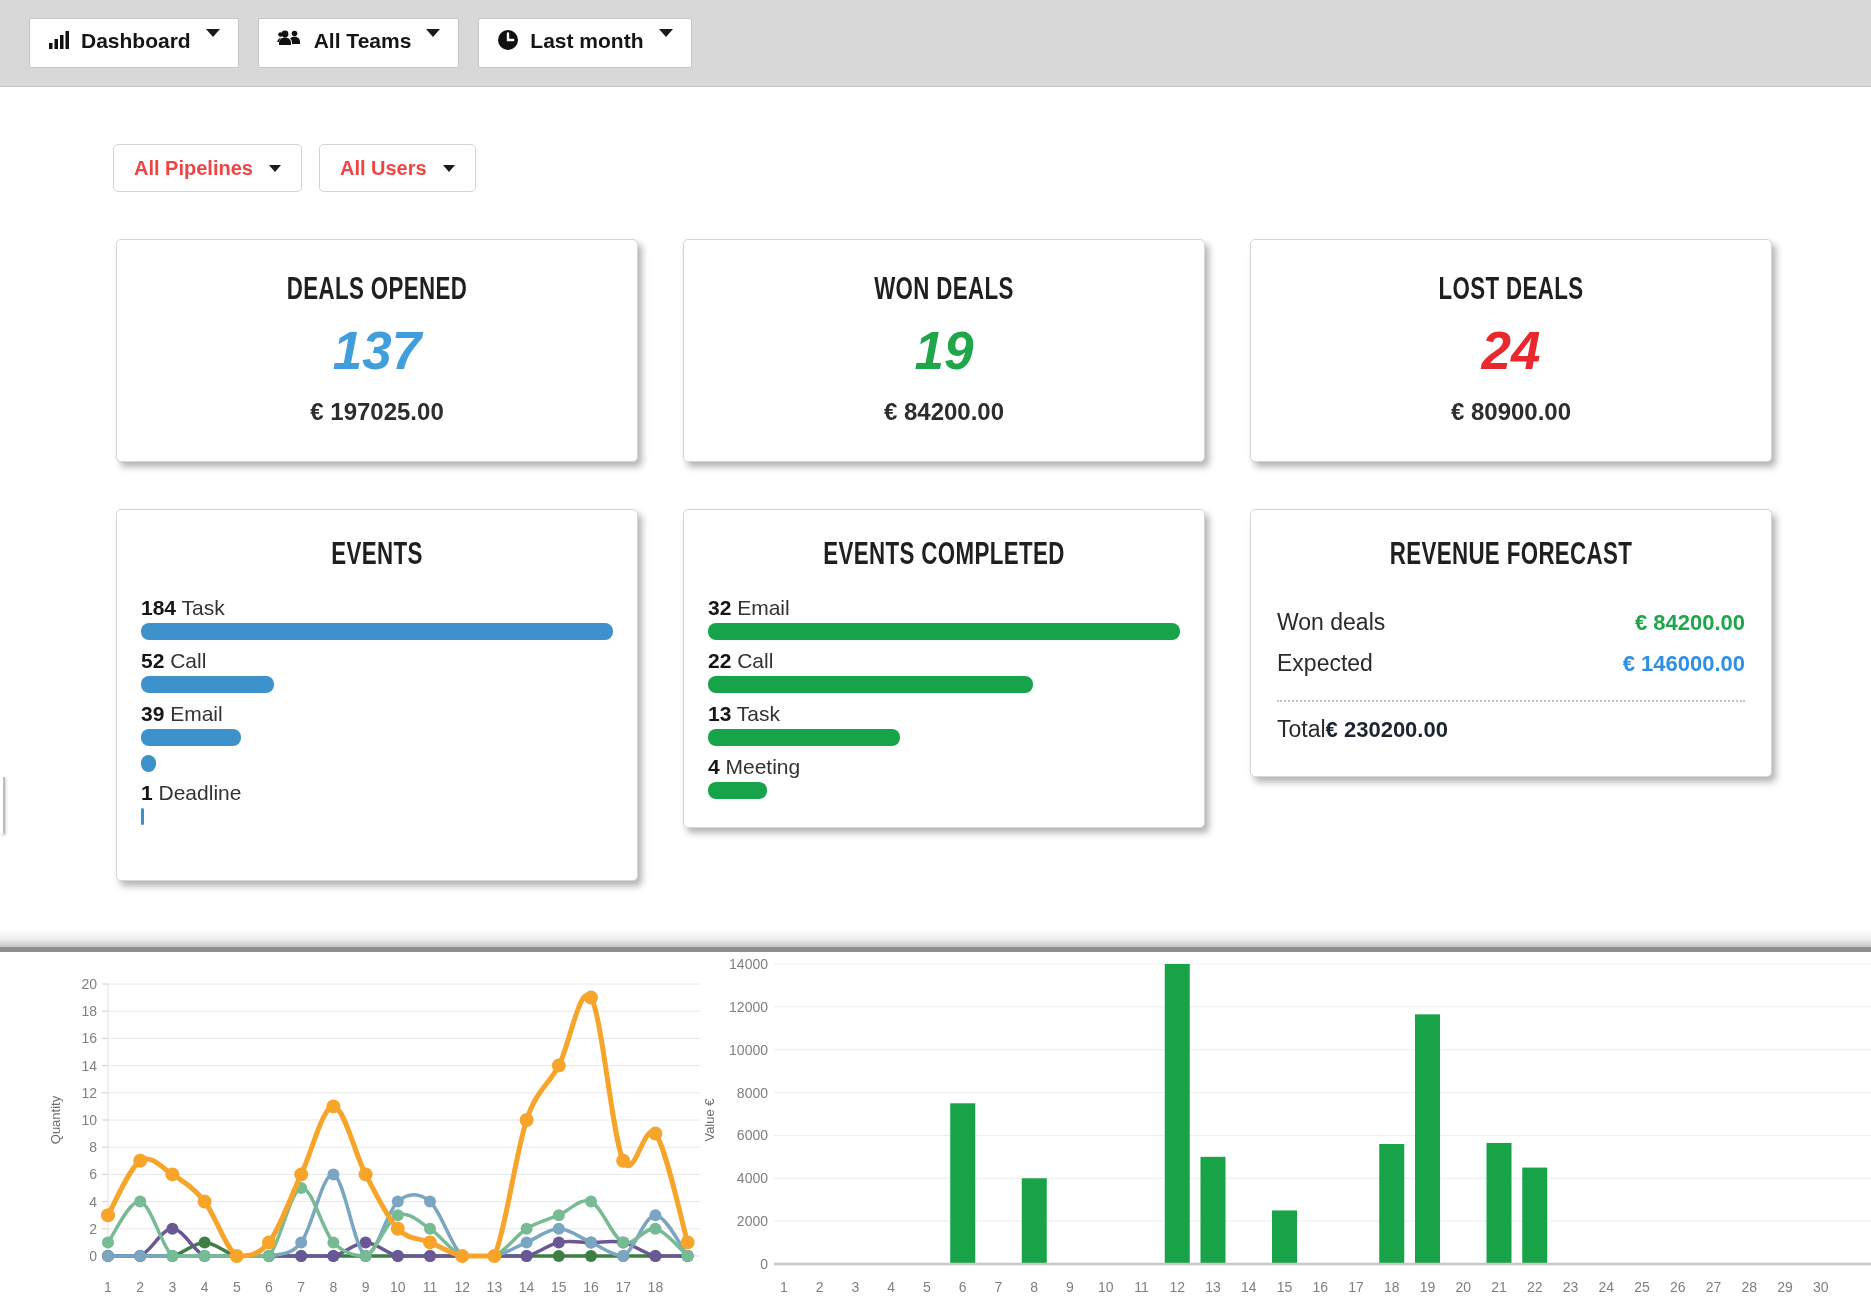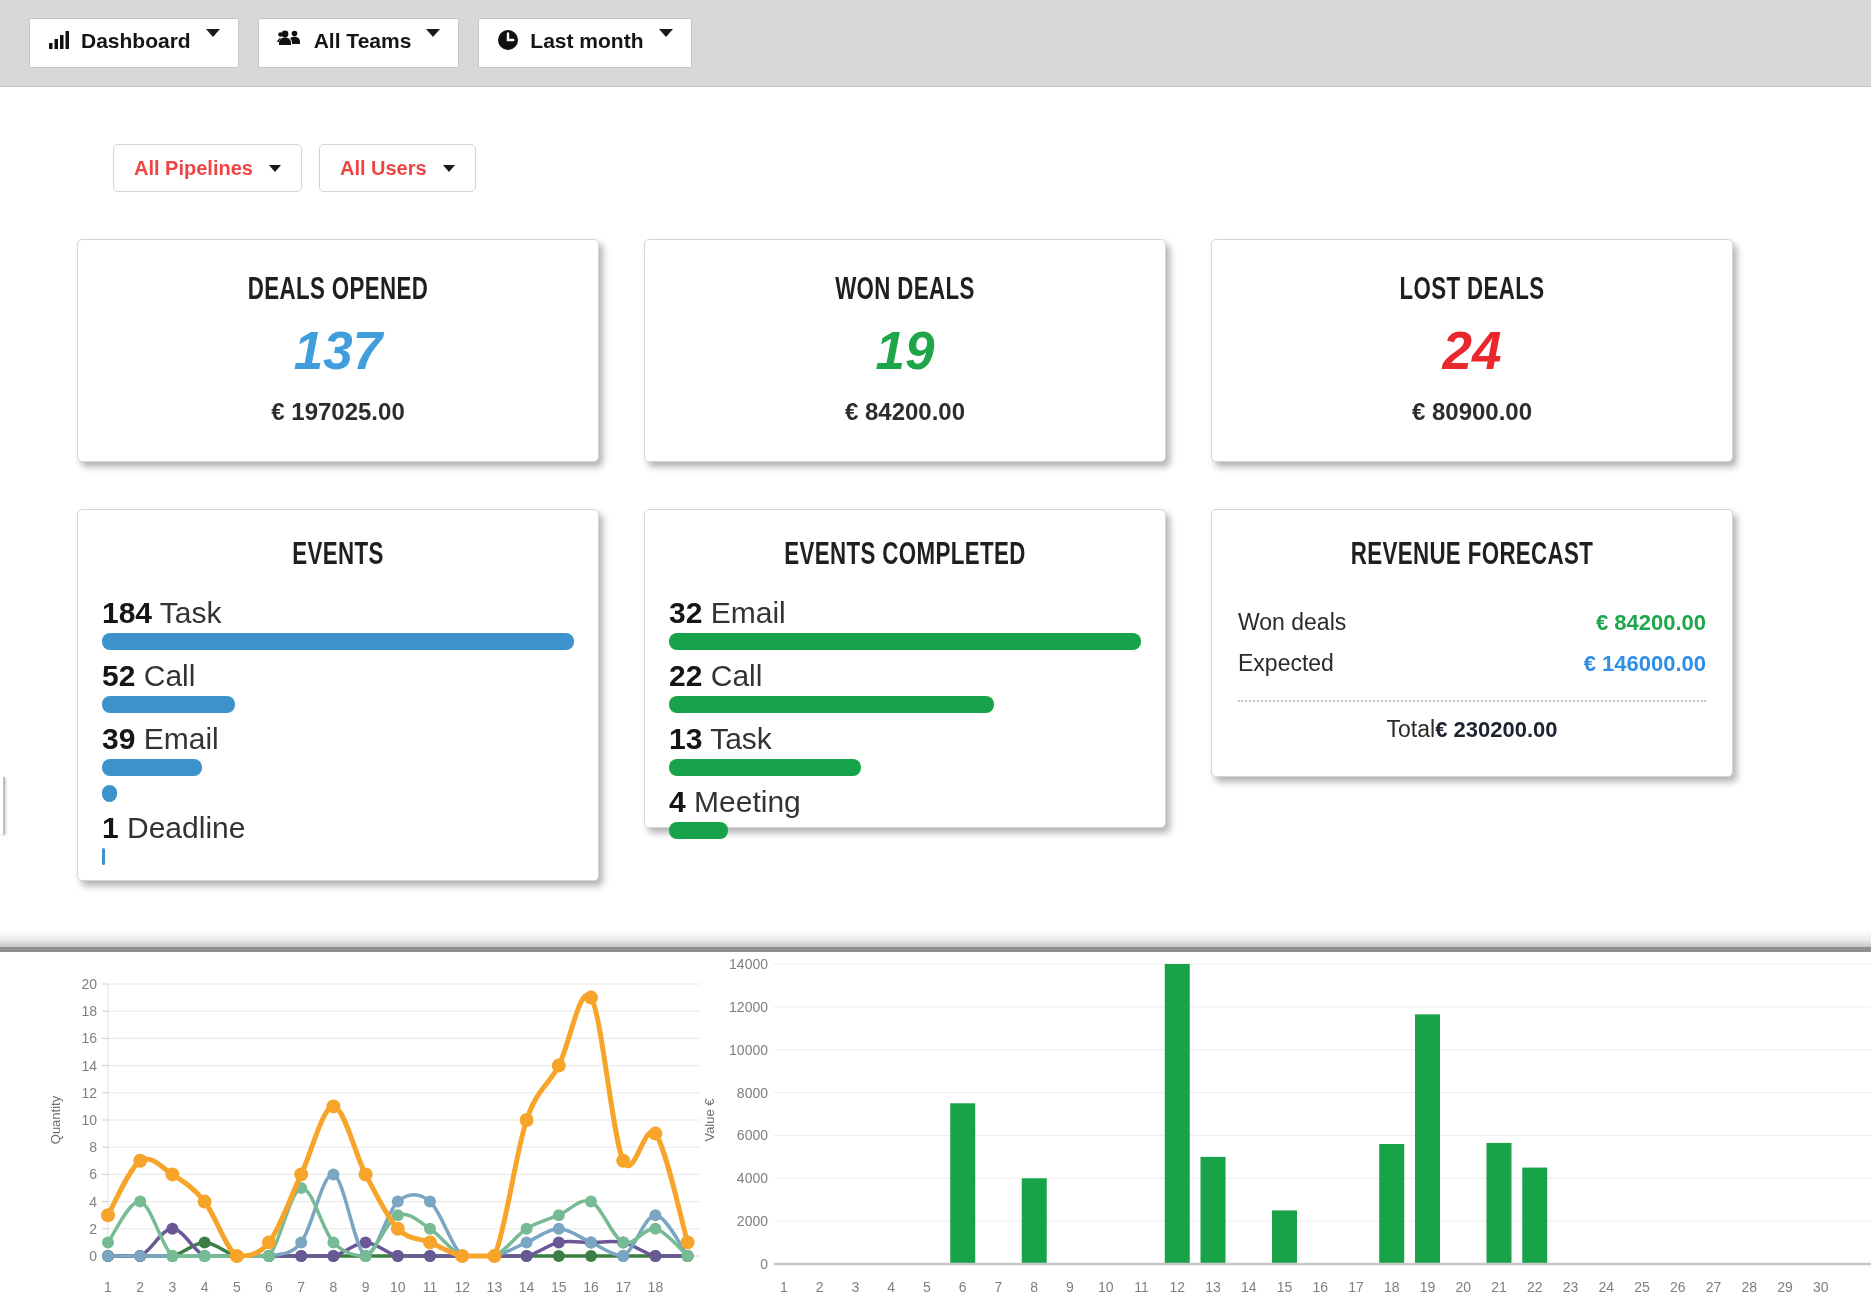--- a/index.html
+++ b/index.html
@@ -17,43 +17,43 @@
   .tb-icon { display:inline-flex; }
 
   
   .filters { margin:57px 0 0 113px; display:flex; gap:17px; }
   .filter-btn { height:48px; background:#fff; border:1px solid #d4d4d4; border-radius:5px;
     display:inline-flex; align-items:center; padding:0 20px; gap:12px;
     font-size:20px; font-weight:700; color:#ef4444; cursor:pointer; }
   .filter-btn .caret { border-left-width:6px; border-right-width:6px; border-top-width:7px; }
 
   
-  .cards-row { margin:47px 0 0 77px; display:flex; gap:45px; align-items:flex-start; }
+  .cards-row { margin:47px 0 0 116px; display:flex; gap:45px; align-items:flex-start; }
   .card { width:522px; background:#fff; border:1px solid #d6d6d6; border-radius:5px;
     box-shadow:4px 5px 7px rgba(0,0,0,0.30); }
   .card-title { display:block; text-align:center; font-size:31px; font-weight:700;
     color:#1f1f1f; transform:scaleX(0.72); transform-origin:center; letter-spacing:0.5px;
     white-space:nowrap; }
   .stat-card { height:223px; text-align:center; padding-top:31px; }
   .stat-value { font-size:53px; font-weight:700; margin-top:17px; line-height:1;font-style:italic; }
   .stat-amount { font-size:24px; font-weight:700; color:#2d2d2d; margin-top:21px; }
 
   .list-card { padding:26px 24px 0 24px; }
   .list-card .card-title { margin-bottom:24px; }
-  .bar-item .bar-label { font-size:30px; color:#333; margin-bottom:3px; }
+  .bar-item .bar-label { font-size:21px; color:#333; margin-bottom:3px; }
   .bar-item .bar-label b { color:#151515; }
   .bar-item .bar { height:17px; border-radius:8px; margin-bottom:9px; min-width:3px; }
 
   .rev-card { width:522px; height:268px; padding:26px 26px 0 26px; }
   .rev-rows { margin-top:30px; }
   .rev-row { display:flex; justify-content:space-between; align-items:center; height:41px; }
   .rev-label { font-size:23px; color:#2a2a2a; }
   .rev-value { font-size:22px; font-weight:700; }
   .rev-total { border-top:2px dotted #c3c3c3; margin-top:16px; padding-top:14px;
-    display:flex; justify-content:center; align-items:center; }
+    display:flex; justify-content:flex-start; align-items:center; }
   .rev-total .rev-value { color:#1b2430; }
 
   
   .section-divider { margin-top:49px; height:22px;
     background:linear-gradient(to bottom,#ffffff 0%,#ececec 55%,#c6c6c6 100%);
     border-bottom:5px solid #8f8f8f; }
   .charts { display:flex; height:346px; background:#fff; }
   .chart-left { width:700px; overflow:hidden; }
   .chart-right { width:1171px; overflow:hidden; }
 

